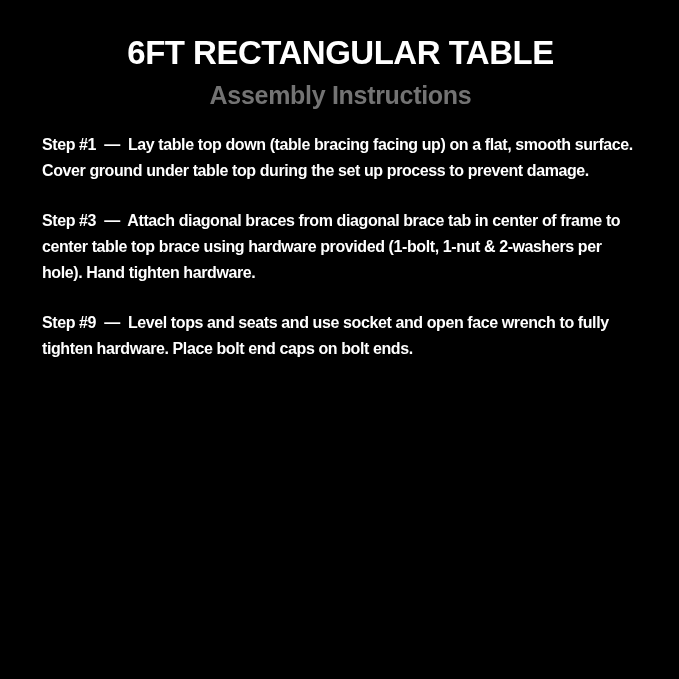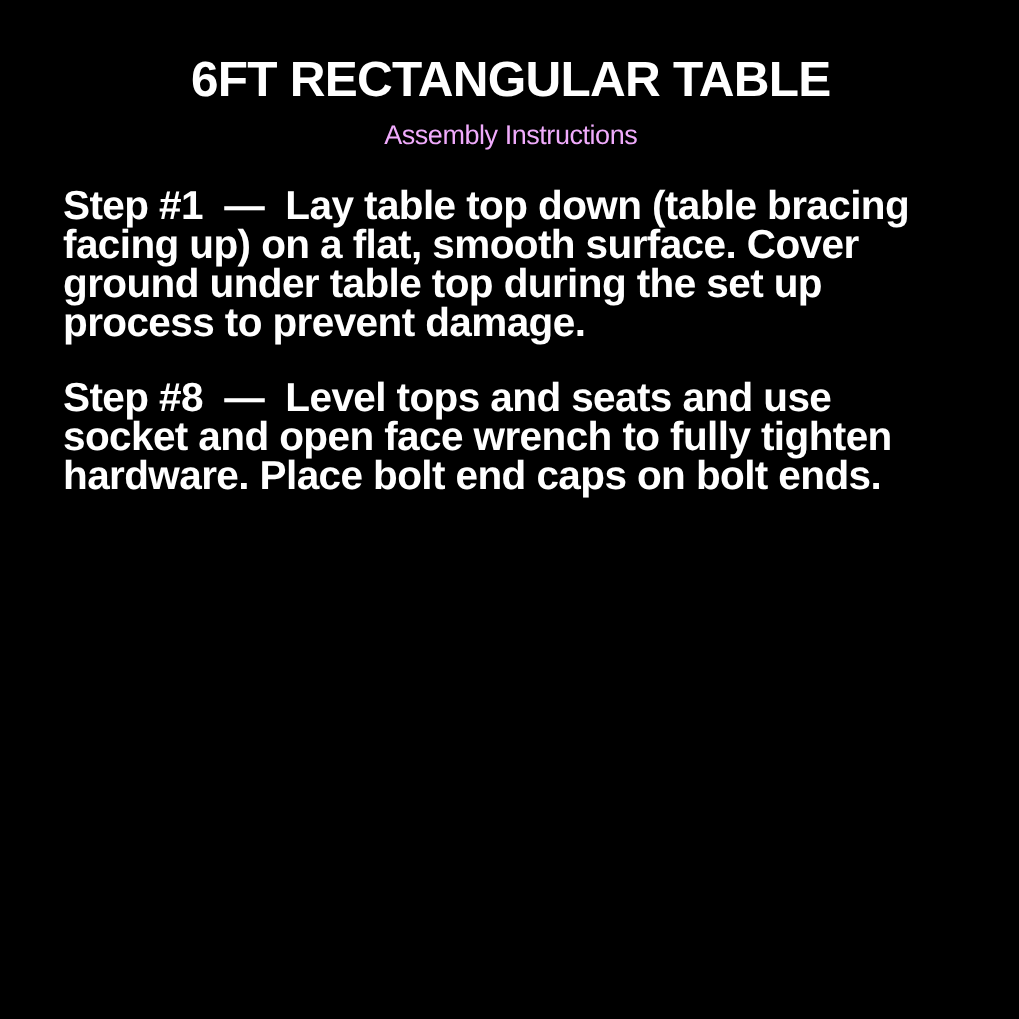--- a/index.html
+++ b/index.html
@@ -27,47 +27,48 @@
   }
   .poster-title {
     font-size: 33px;
     font-weight: 700;
     letter-spacing: -0.5px;
     line-height: 1.25;
     margin: 0;
     color: #ffffff;
   }
   .poster-subtitle {
-    font-size: 18px;
-    font-weight: 400;
+    font-size: 25px;
+    font-weight: 700;
     letter-spacing: -0.3px;
     line-height: 1.2;
     margin: 7px 0 0 0;
-    color: #f0abfc;
+    color: #737373;
   }
   .steps {
     width: 600px;
   }
   .step {
-    font-size: 27px;
+    font-size: 16px;
     font-weight: 700;
     letter-spacing: -0.4px;
     line-height: 26px;
     margin: 0 0 24px 0;
     color: #ffffff;
     white-space: pre-wrap;
     text-align: left;
   }
 </style>
 </head>
 <body>
 
 <div class="poster">
   <div class="poster-header">
     <h1 class="poster-title">6FT RECTANGULAR TABLE</h1>
     <h2 class="poster-subtitle">Assembly Instructions</h2>
   </div>
 
   <div class="steps">
     <p class="step">Step #1  —  Lay table top down (table bracing facing up) on a flat, smooth surface. Cover ground under table top during the set up process to prevent damage.</p>
-    <p class="step">Step #8  —  Level tops and seats and use socket and open face wrench to fully tighten hardware. Place bolt end caps on bolt ends.</p>
+    <p class="step">Step #3  —  Attach diagonal braces from diagonal brace tab in center of frame to center table top brace using hardware provided (1-bolt, 1-nut &amp; 2-washers per hole). Hand tighten hardware.</p>
+    <p class="step">Step #9  —  Level tops and seats and use socket and open face wrench to fully tighten hardware. Place bolt end caps on bolt ends.</p>
   </div>
 </div>
 
 </body></html>

